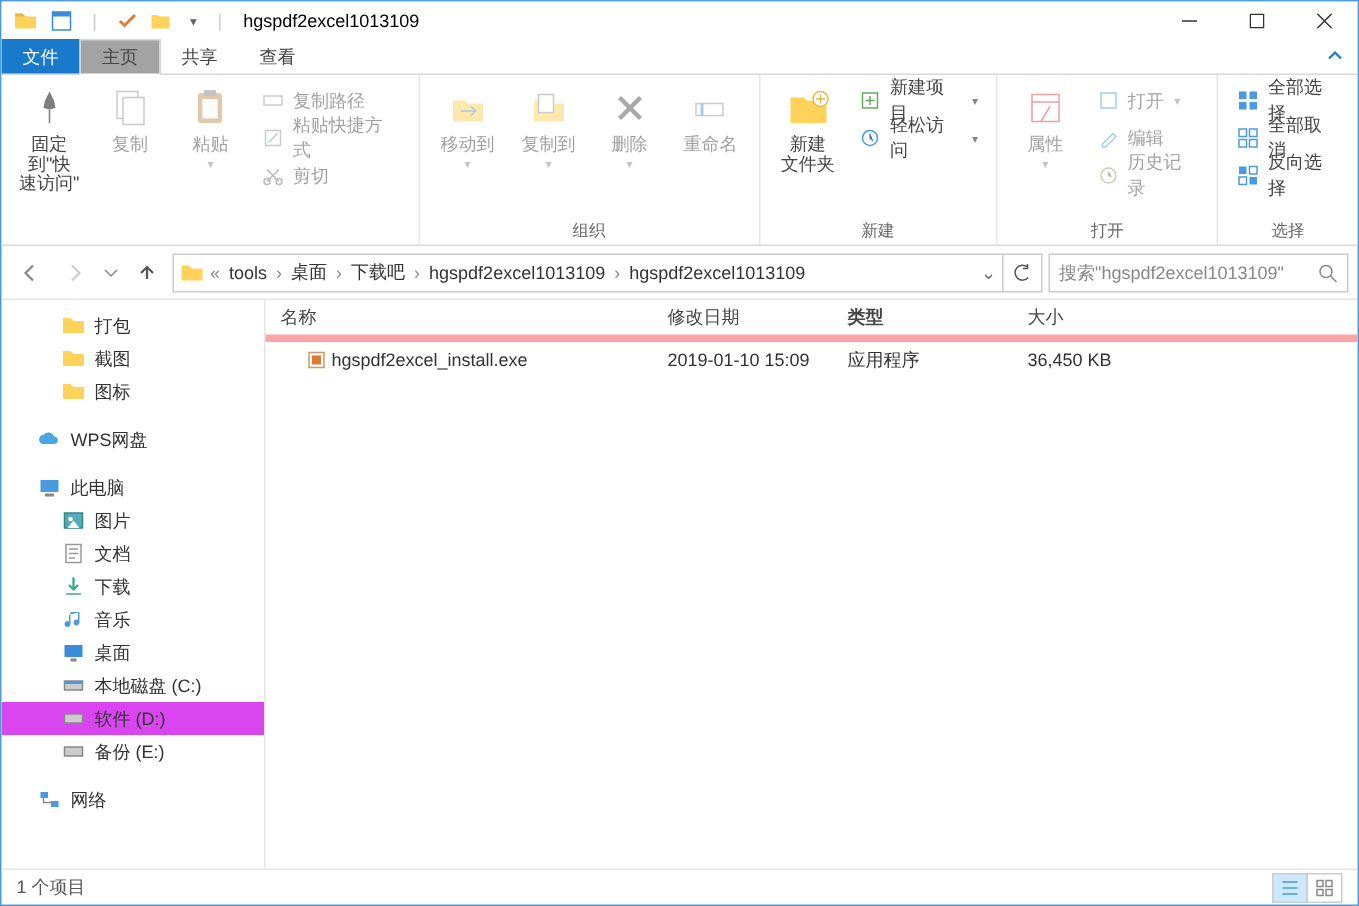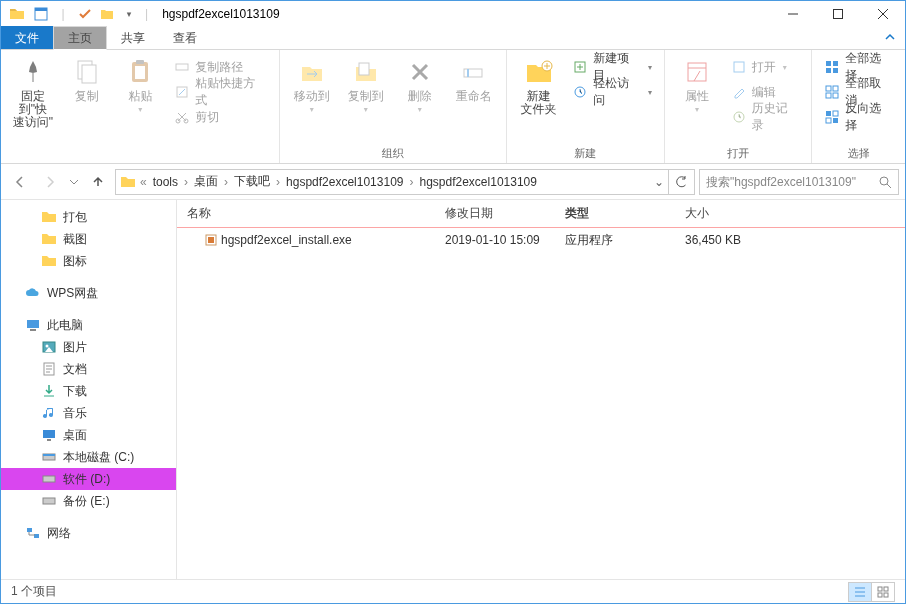--- a/index.html
+++ b/index.html
@@ -43,21 +43,21 @@
 .search input { border: none; outline: none; flex: 1; font-size: 12px; color: #333; }
 .search input::placeholder { color: #888; }
 .content { flex: 1; display: flex; min-height: 0; }
 .sidebar { width: 176px; border-right: 1px solid #e5e5e5; overflow-y: auto; padding: 6px 0; }
 .side-item { display: flex; align-items: center; height: 22px; padding-left: 24px; gap: 6px; color: #333; }
 .side-item.sub { padding-left: 40px; }
 .side-item.gap { margin-top: 10px; }
 .side-item.selected { background: #d946ef; }
 .side-item .ico { width: 16px; height: 16px; display: flex; align-items: center; justify-content: center; }
 .filepane { flex: 1; display: flex; flex-direction: column; }
-.cols { height: 28px; display: flex; align-items: center; border-bottom: 1px solid #fca5a5; color: #444; }
+.cols { height: 28px; display: flex; align-items: center; border-bottom: 5px solid #fca5a5; color: #444; }
 .col { padding-left: 10px; }
 .col.name { flex: 0 0 258px; }
 .col.date { flex: 0 0 120px; }
 .col.type { flex: 0 0 120px; font-weight: bold; }
 .col.size { flex: 0 0 120px; }
 .rows { flex: 1; overflow: auto; }
 .row { height: 24px; display: flex; align-items: center; }
 .cell { padding-left: 10px; color: #333; }
 .cell.name { flex: 0 0 258px; display: flex; align-items: center; gap: 2px; padding-left: 26px; }
 .cell.date { flex: 0 0 120px; }

